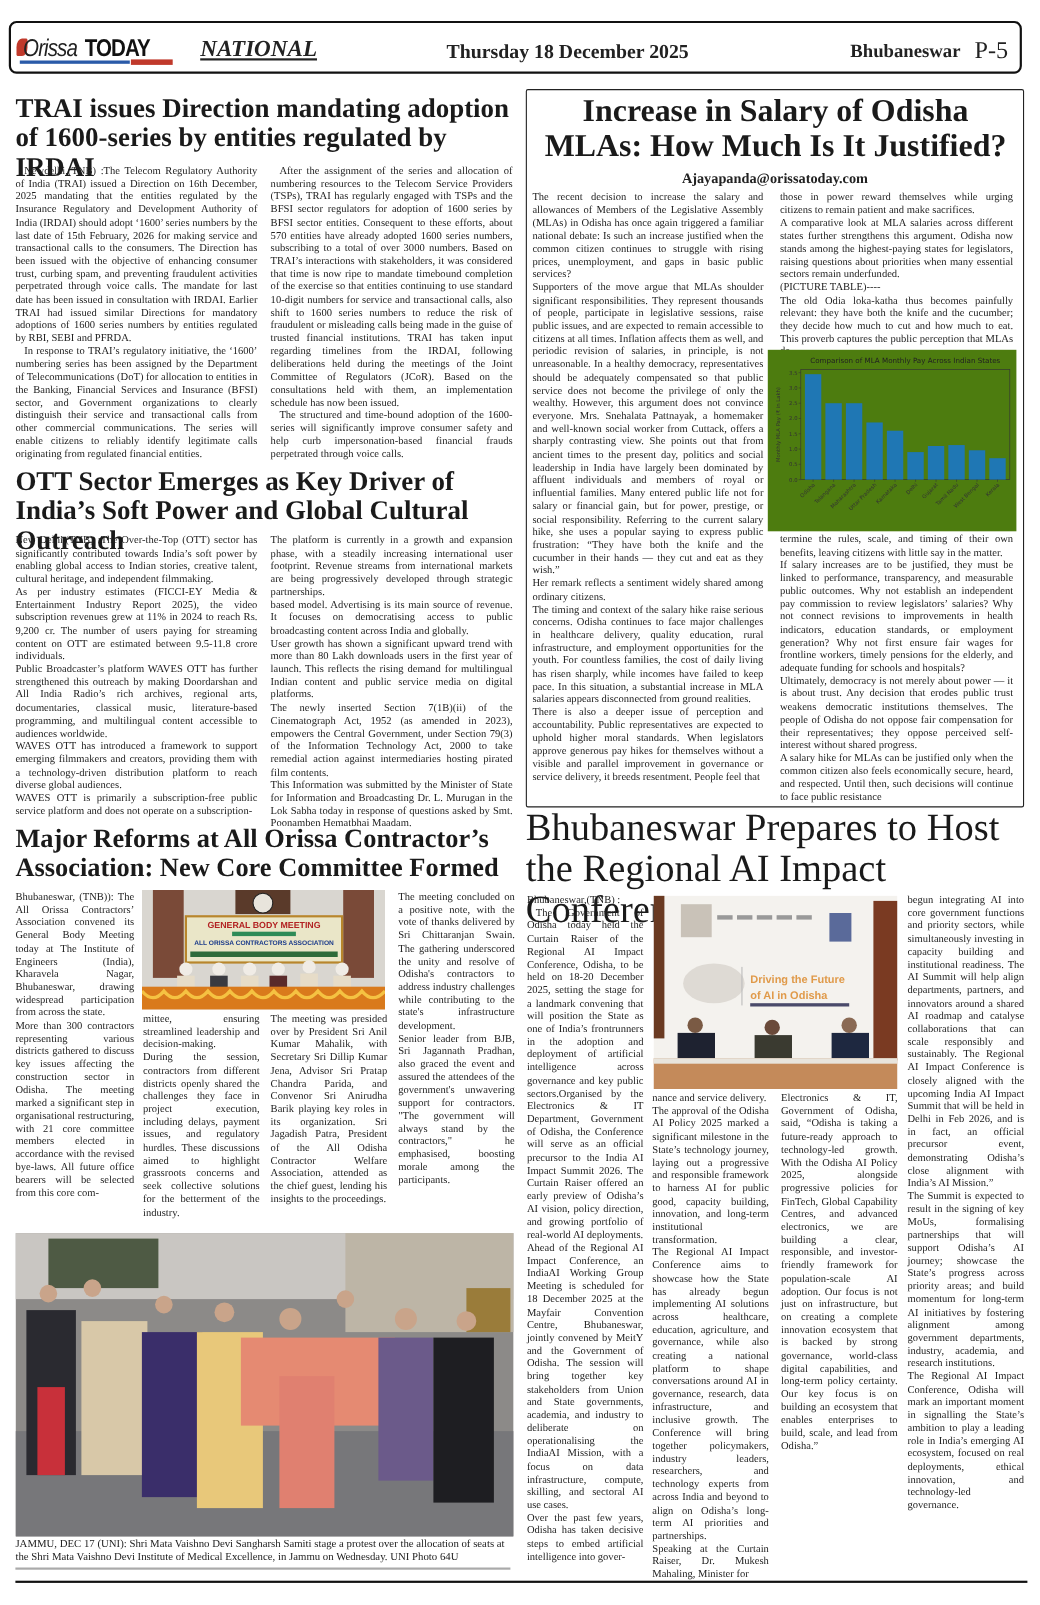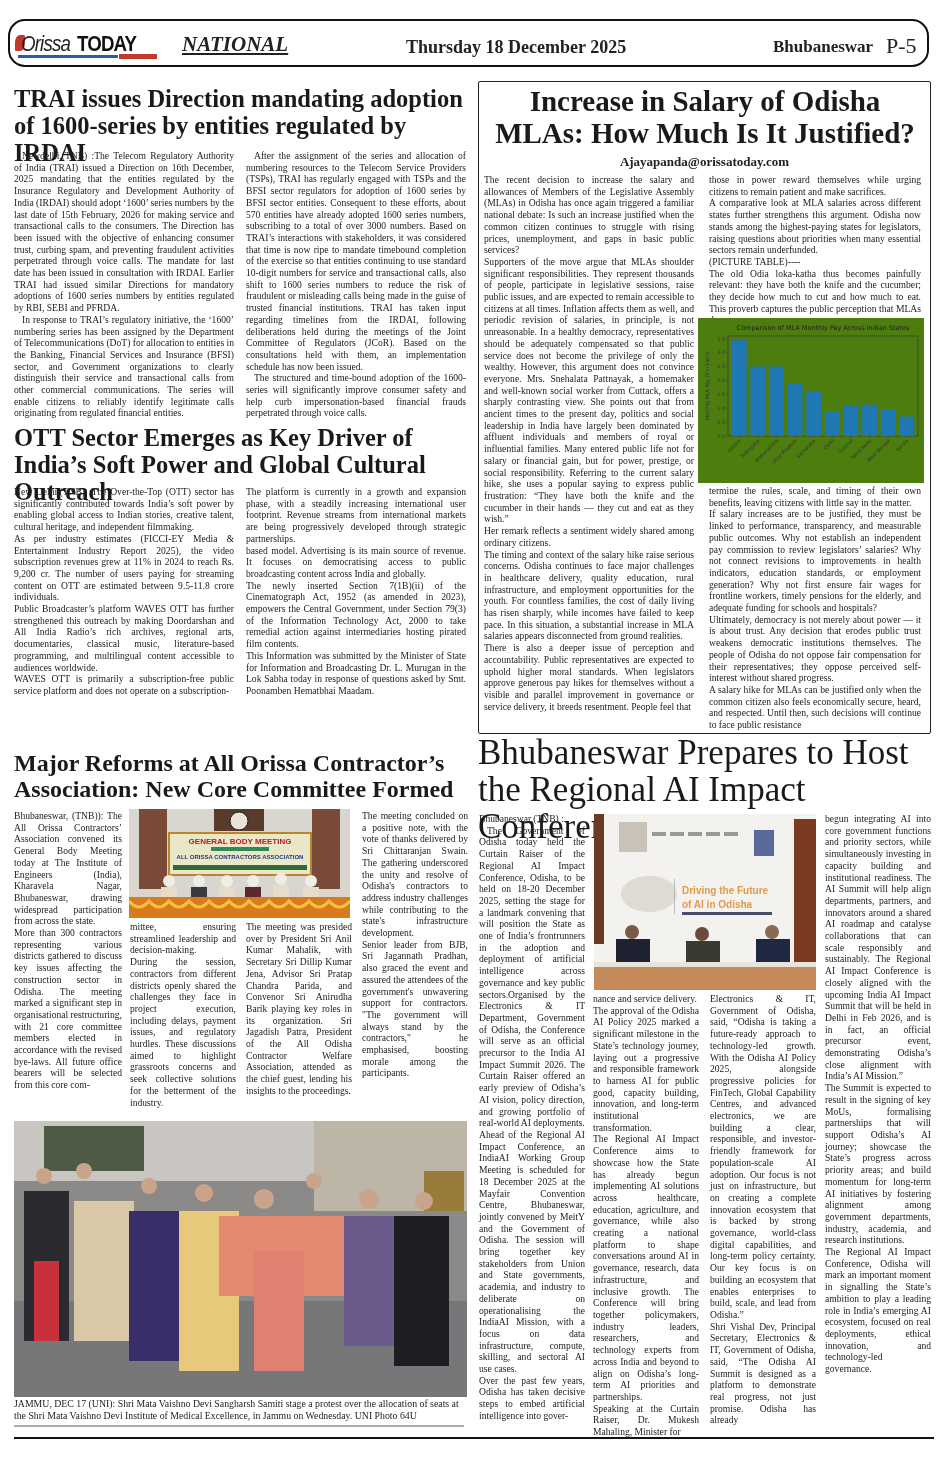--- a/index.html
+++ b/index.html
@@ -1,20 +1,20 @@
 <!DOCTYPE html>
 <html><head>
 <meta charset="utf-8">
 <style>
   * { box-sizing: border-box; margin: 0; padding: 0; }
   html, body { width: 945px; height: 1459px; background: #fff; overflow: hidden; }
   body { position: relative; font-family: "Liberation Serif", "DejaVu Serif", serif; color: #1a1a1a; }
 
   
-  .masthead { position: absolute; left: 8px; top: 19px; width: 921px; height: 48px; border: 2px solid #111; border-radius: 17px; }
+  .masthead { position: absolute; left: 8px; top: 19px; width: 921px; height: 48px; border: 2px solid #111; border-radius: 7px; }
   .logo { position: absolute; left: 5px; top: 10px; width: 135px; height: 30px; }
   .logo .orissa { position: absolute; left: 6px; top: 0; font-family: "Liberation Sans", sans-serif; font-style: italic; font-size: 22px; color: #222; letter-spacing: -1px; transform: scaleX(0.85); transform-origin: left; }
   .logo .today { position: absolute; left: 62px; top: 0; font-family: "Liberation Sans", sans-serif; font-weight: bold; font-size: 22px; color: #111; letter-spacing: -1px; transform: scaleX(0.85); transform-origin: left; }
   .logo .leaf { position: absolute; left: 0; top: 4px; width: 10px; height: 16px; background: #c0392b; border-radius: 50% 10% 50% 10%; }
   .logo .bar { position: absolute; left: 3px; top: 24px; width: 100px; height: 3px; background: #2a5aa8; }
   .logo .tag { position: absolute; left: 104px; top: 23px; width: 38px; height: 5px; background: #c0392b; }
   .section-name { position: absolute; left: 172px; top: 11px; font-size: 21px; font-style: italic; font-weight: bold; text-decoration: underline; color: #222; }
   .date { position: absolute; left: 396px; top: 16px; font-size: 18px; font-weight: bold; color: #222; }
   .city { position: absolute; left: 763px; top: 16px; font-size: 17px; font-weight: bold; color: #222; }
   .page-no { position: absolute; left: 876px; top: 12px; font-size: 22px; color: #222; }
@@ -97,25 +97,27 @@
       <p class="indent">The structured and time-bound adoption of the 1600-series will significantly improve consumer safety and help curb impersonation-based financial frauds perpetrated through voice calls.</p>
     </div>
 </article>
 
 <article>
   <h1 class="headline" id="a2-head">OTT Sector Emerges as Key Driver of India’s Soft Power and Global Cultural Outreach</h1>
   <div class="body-text" id="a2-c1">
       <p>New Delhi,(TNB) :The Over-the-Top (OTT) sector has significantly contributed towards India’s soft power by enabling global access to Indian stories, creative talent, cultural heritage, and independent filmmaking.</p>
       <p>As per industry estimates (FICCI-EY Media &amp; Entertainment Industry Report 2025), the video subscription revenues grew at 11% in 2024 to reach Rs. 9,200 cr. The number of users paying for streaming content on OTT are estimated between 9.5-11.8 crore individuals.</p>
       <p>Public Broadcaster’s platform WAVES OTT has further strengthened this outreach by making Doordarshan and All India Radio’s rich archives, regional arts, documentaries, classical music, literature-based programming, and multilingual content accessible to audiences worldwide.</p>
+      <p>WAVES OTT has introduced a framework to support emerging filmmakers and creators, providing them with a technology-driven distribution platform to reach diverse global audiences.</p>
       <p>WAVES OTT is primarily a subscription-free public service platform and does not operate on a subscription-</p>
     </div>
   <div class="body-text" id="a2-c2">
       <p>The platform is currently in a growth and expansion phase, with a steadily increasing international user footprint. Revenue streams from international markets are being progressively developed through strategic partnerships.</p>
       <p>based model. Advertising is its main source of revenue. It focuses on democratising access to public broadcasting content across India and globally.</p>
+      <p>User growth has shown a significant upward trend with more than 80 Lakh downloads users in the first year of launch. This reflects the rising demand for multilingual Indian content and public service media on digital platforms.</p>
       <p>The newly inserted Section 7(1B)(ii) of the Cinematograph Act, 1952 (as amended in 2023), empowers the Central Government, under Section 79(3) of the Information Technology Act, 2000 to take remedial action against intermediaries hosting pirated film contents.</p>
       <p>This Information was submitted by the Minister of State for Information and Broadcasting Dr. L. Murugan in the Lok Sabha today in response of questions asked by Smt. Poonamben Hematbhai Maadam.</p>
     </div>
 </article>
 
 <article>
   <div class="mla-box"></div>
   <h1 class="headline" id="a3-head">Increase in Salary of Odisha MLAs: How Much Is It Justified?</h1>
   <div id="a3-byline">Ajayapanda@orissatoday.com</div>
   <div class="body-text" id="a3-c1">
@@ -315,21 +317,20 @@
       <p>Over the past few years, Odisha has taken decisive steps to embed artificial intelligence into gover-</p>
     </div>
   <div class="body-text" id="a5-c2">
       <p>nance and service delivery.</p>
       <p>The approval of the Odisha AI Policy 2025 marked a significant milestone in the State’s technology journey, laying out a progressive and responsible framework to harness AI for public good, capacity building, innovation, and long-term institutional transformation.</p>
       <p>The Regional AI Impact Conference aims to showcase how the State has already begun implementing AI solutions across healthcare, education, agriculture, and governance, while also creating a national platform to shape conversations around AI in governance, research, data infrastructure, and inclusive growth. The Conference will bring together policymakers, industry leaders, researchers, and technology experts from across India and beyond to align on Odisha’s long-term AI priorities and partnerships.</p>
       <p>Speaking at the Curtain Raiser, Dr. Mukesh Mahaling, Minister for</p>
     </div>
   <div class="body-text" id="a5-c3">
       <p>Electronics &amp; IT, Government of Odisha, said, “Odisha is taking a future-ready approach to technology-led growth. With the Odisha AI Policy 2025, alongside progressive policies for FinTech, Global Capability Centres, and advanced electronics, we are building a clear, responsible, and investor-friendly framework for population-scale AI adoption. Our focus is not just on infrastructure, but on creating a complete innovation ecosystem that is backed by strong governance, world-class digital capabilities, and long-term policy certainty. Our key focus is on building an ecosystem that enables enterprises to build, scale, and lead from Odisha.”</p>
-      <p>Shri Vishal Dev, Principal Secretary, Electronics &amp; IT, Government of Odisha, said, “The Odisha AI Summit is designed as a platform to demonstrate real progress, not just promise. Odisha has already</p>
     </div>
   <div class="body-text" id="a5-c4">
       <p>begun integrating AI into core government functions and priority sectors, while simultaneously investing in capacity building and institutional readiness. The AI Summit will help align departments, partners, and innovators around a shared AI roadmap and catalyse collaborations that can scale responsibly and sustainably. The Regional AI Impact Conference is closely aligned with the upcoming India AI Impact Summit that will be held in Delhi in Feb 2026, and is in fact, an official precursor event, demonstrating Odisha’s close alignment with India’s AI Mission.”</p>
       <p>The Summit is expected to result in the signing of key MoUs, formalising partnerships that will support Odisha’s AI journey; showcase the State’s progress across priority areas; and build momentum for long-term AI initiatives by fostering alignment among government departments, industry, academia, and research institutions.</p>
       <p>The Regional AI Impact Conference, Odisha will mark an important moment in signalling the State’s ambition to play a leading role in India’s emerging AI ecosystem, focused on real deployments, ethical innovation, and technology-led governance.</p>
     </div>
 </article>
 
 <div class="bottom-rule"></div>
 

